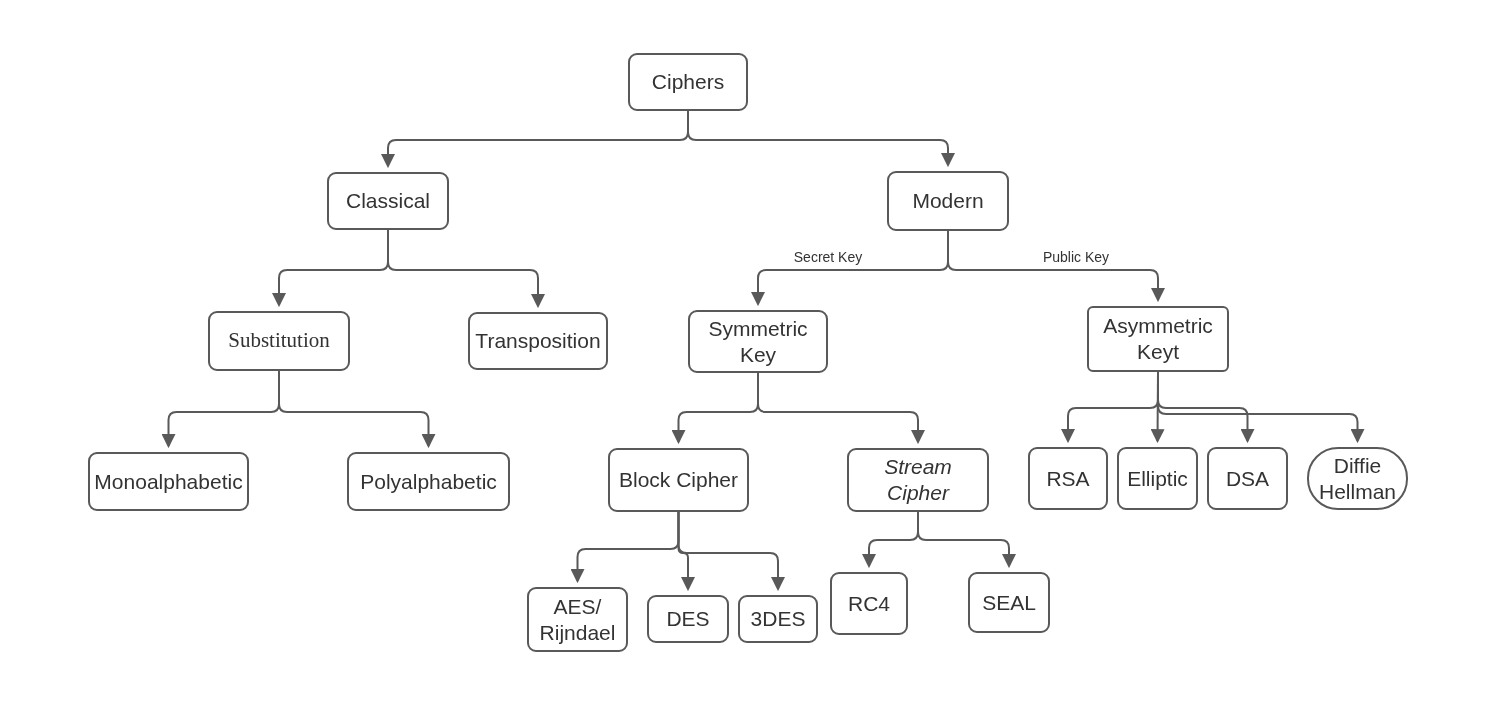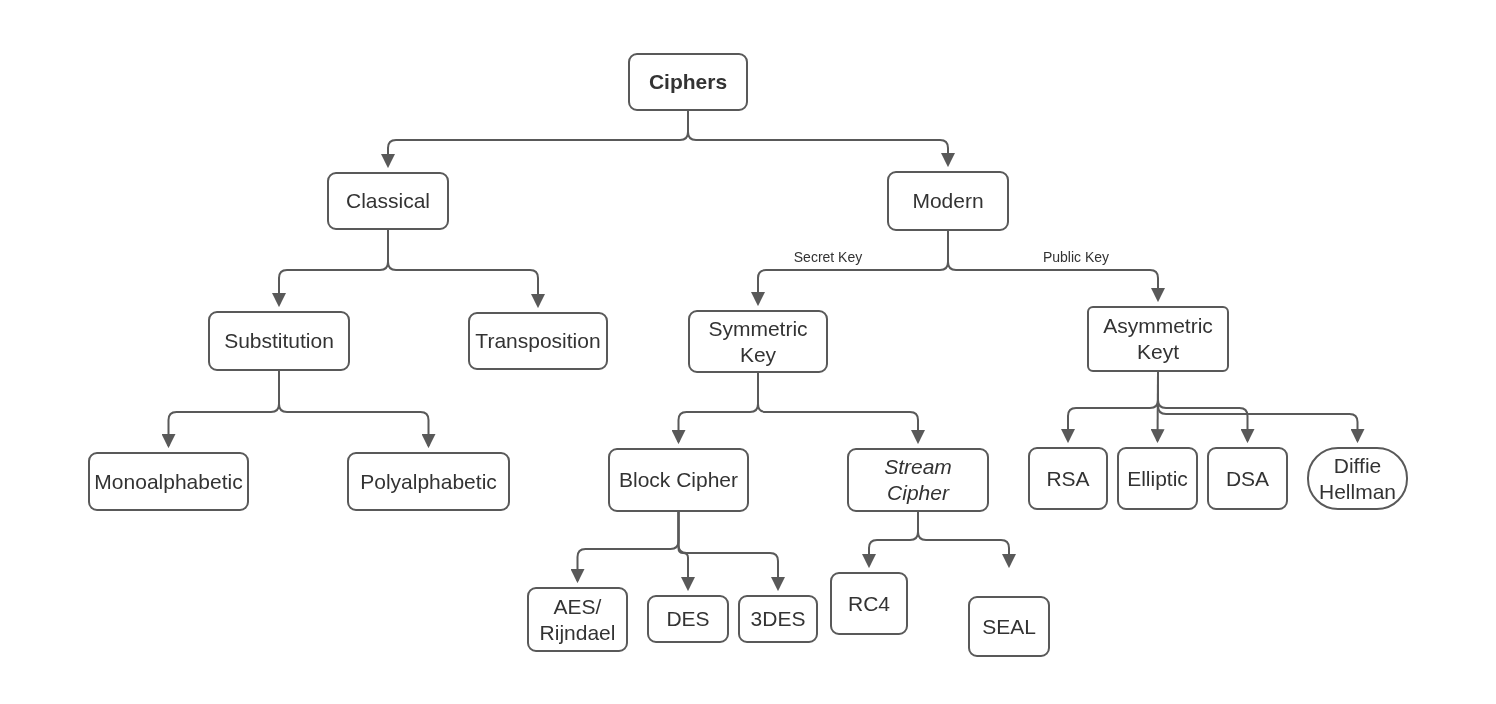--- a/index.html
+++ b/index.html
@@ -74,29 +74,29 @@
         <path d="M 1158 372 L 1158 406 Q 1158 414 1166 414 L 1349.5 414 Q 1357.5 414 1357.5 422 L 1357.5 441" fill="none" stroke="#595959" stroke-width="2" marker-end="url(#arrowhead)"></path>
         <path d="M 678.5 512 L 678.5 541 Q 678.5 549 670.5 549 L 585.5 549 Q 577.5 549 577.5 557 L 577.5 581" fill="none" stroke="#595959" stroke-width="2" marker-end="url(#arrowhead)"></path>
         <path d="M 678.5 512 L 678.5 548.25 Q 678.5 553 683.25 553 L 683.25 553 Q 688 553 688 557.75 L 688 589" fill="none" stroke="#595959" stroke-width="2" marker-end="url(#arrowhead)"></path>
         <path d="M 678.5 512 L 678.5 545 Q 678.5 553 686.5 553 L 770 553 Q 778 553 778 561 L 778 589" fill="none" stroke="#595959" stroke-width="2" marker-end="url(#arrowhead)"></path>
         <path d="M 918 512 L 918 532 Q 918 540 910 540 L 877 540 Q 869 540 869 548 L 869 566" fill="none" stroke="#595959" stroke-width="2" marker-end="url(#arrowhead)"></path>
         <path d="M 918 512 L 918 532 Q 918 540 926 540 L 1001 540 Q 1009 540 1009 548 L 1009 566" fill="none" stroke="#595959" stroke-width="2" marker-end="url(#arrowhead)"></path>
       </g>
   </svg>
   <div id="nodes-layer">
       <div class="node" style="left: 628px; top: 53px; width: 120px; height: 58px; border-color: rgb(89, 89, 89);">
-        <span class="node-label" style="color: rgb(51, 51, 51); font-weight: bold;">Ciphers</span>
+        <span class="node-label" style="color: rgb(51, 51, 51);">Ciphers</span>
       </div>
       <div class="node" style="left: 327px; top: 172px; width: 122px; height: 58px; border-color: rgb(89, 89, 89);">
         <span class="node-label" style="color: rgb(51, 51, 51);">Classical</span>
       </div>
       <div class="node" style="left: 887px; top: 171px; width: 122px; height: 60px; border-color: rgb(89, 89, 89);">
         <span class="node-label" style="color: rgb(51, 51, 51);">Modern</span>
       </div>
-      <div class="node" style="left: 208px; top: 311px; width: 142px; height: 60px; border-color: rgb(89, 89, 89);">
+      <div class="node" style="left: 208px; top: 311px; width: 142px; height: 60px; border-color: rgb(89, 89, 89); font-family: Liberation Serif, serif;">
         <span class="node-label" style="color: rgb(51, 51, 51);">Substitution</span>
       </div>
       <div class="node" style="left: 468px; top: 312px; width: 140px; height: 58px; border-color: rgb(89, 89, 89);">
         <span class="node-label" style="color: rgb(51, 51, 51);">Transposition</span>
       </div>
       <div class="node" style="left: 88px; top: 452px; width: 161px; height: 59px; border-color: rgb(89, 89, 89);">
         <span class="node-label" style="color: rgb(51, 51, 51);">Monoalphabetic</span>
       </div>
       <div class="node" style="left: 347px; top: 452px; width: 163px; height: 59px; border-color: rgb(89, 89, 89);">
         <span class="node-label" style="color: rgb(51, 51, 51);">Polyalphabetic</span>
@@ -135,21 +135,21 @@
       </div>
       <div class="node" style="left: 647px; top: 595px; width: 82px; height: 48px; border-color: rgb(89, 89, 89);">
         <span class="node-label" style="color: rgb(51, 51, 51);">DES</span>
       </div>
       <div class="node" style="left: 738px; top: 595px; width: 80px; height: 48px; border-color: rgb(89, 89, 89);">
         <span class="node-label" style="color: rgb(51, 51, 51); text-align: center;">3DES</span>
       </div>
       <div class="node" style="left: 830px; top: 572px; width: 78px; height: 63px; border-color: rgb(89, 89, 89);">
         <span class="node-label" style="color: rgb(51, 51, 51);">RC4</span>
       </div>
-      <div class="node" style="left: 968px; top: 596px; width: 82px; height: 61px; border-color: rgb(89, 89, 89);">
+      <div class="node" style="left: 968px; top: 572px; width: 82px; height: 61px; border-color: rgb(89, 89, 89);">
         <span class="node-label" style="color: rgb(51, 51, 51);">SEAL</span>
       </div>
     </div>
   <div id="labels-layer">
       <div class="edge-label" style="left: 828px; top: 257px; color: rgb(51, 51, 51);">Secret Key</div>
       <div class="edge-label" style="left: 1076px; top: 257px; color: rgb(51, 51, 51);">Public Key</div>
     </div>
 </div>
 
 </body></html>

